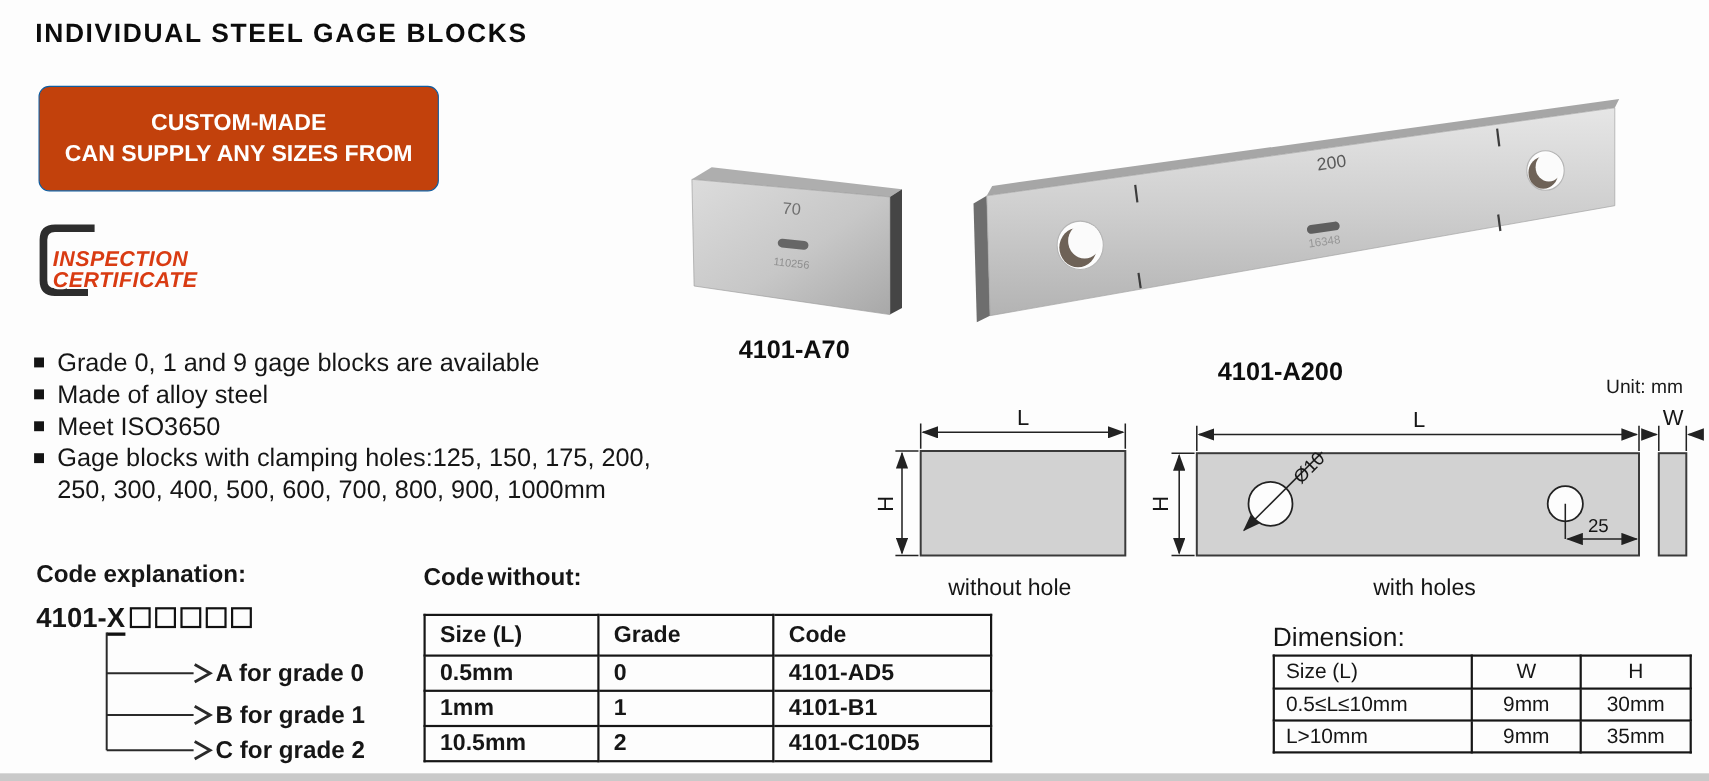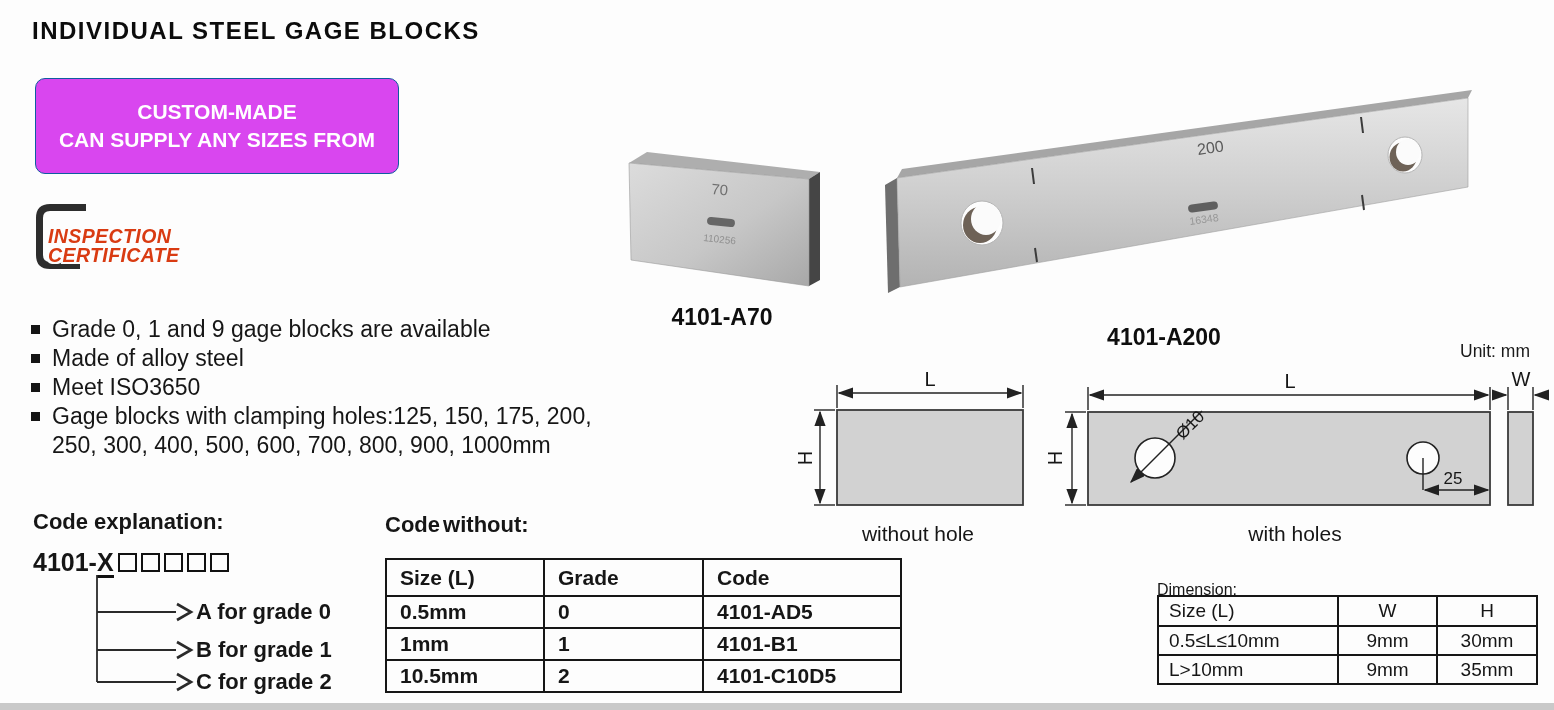--- a/index.html
+++ b/index.html
@@ -42,36 +42,36 @@
   .ph-box{display:inline-block;width:15px;height:15px;border:2.5px solid #111;margin-left:4px;
           vertical-align:-1px;background:#fdfdfd;}
   .opt{font-size:22px;font-weight:bold;white-space:nowrap;}
 
   
   table{border-collapse:collapse;table-layout:fixed;padding-left:48px;}
   .code-ex-h{left:385px;top:512px;font-size:22px;font-weight:bold;word-spacing:-3px;}
   .code-ex-table{left:385px;top:558px;}
   .code-ex-table td{border:2px solid #161616;font-size:21px;font-weight:bold;padding:0 0 0 13px;
                     vertical-align:middle;background:#fdfdfd;}
-  .dim-h{left:1157px;top:566px;font-size:16px;margin-top:15px;}
+  .dim-h{left:1157px;top:566px;font-size:24px;}
   .dim-table{left:1157px;top:595px;}
   .dim-table td{border:2px solid #161616;font-size:19px;padding:0 0 0 10px;vertical-align:middle;
                 background:#fdfdfd;}
   .dim-table td.c{text-align:center;padding:0;}
 
   .bottom-strip{left:0;top:703px;width:1554px;height:7px;background:#c9c9c9;}
 </style>
 </head>
 <body>
 
 <div id="page">
 
   <div class="abs page-title">INDIVIDUAL STEEL GAGE BLOCKS</div>
 
-  <div class="abs badge" style="background:#d946ef;">
+  <div class="abs badge" style="background:#c2410c;">
     <div>CUSTOM-MADE</div>
     <div>CAN SUPPLY ANY SIZES FROM</div>
   </div>
 
   <div class="abs cert">
     <svg width="54" height="68" viewBox="0 0 54 68">
       <path d="M51 4.5 H15 Q4.5 4.5 4.5 15 V52 Q4.5 62.5 15 62.5 H45" fill="none" stroke="#2d2d2d" stroke-width="7"></path>
     </svg>
     <div class="cert-text" style="color:#d93b12;">
       <div>INSPECTION</div>

